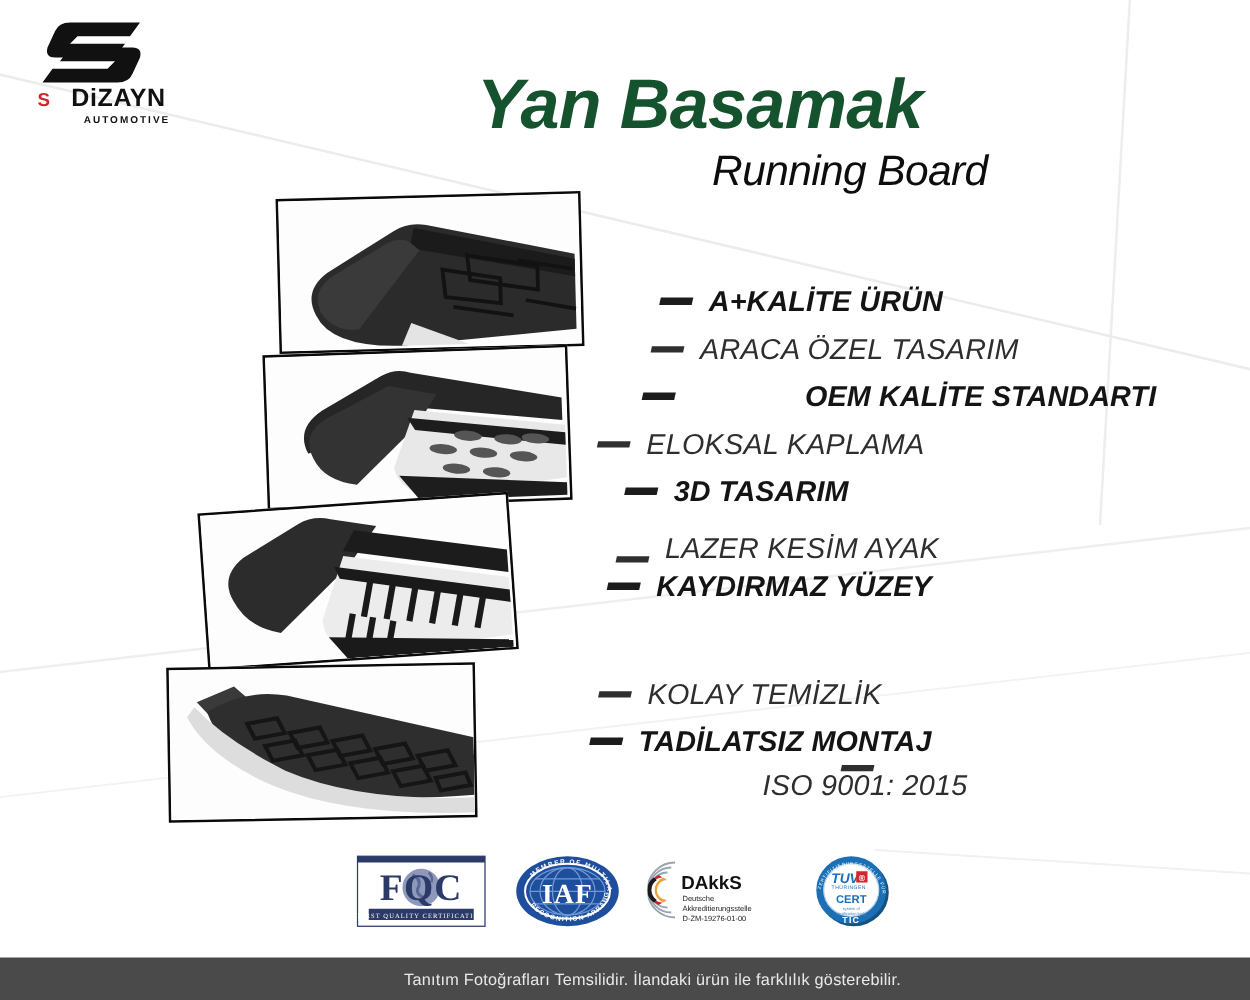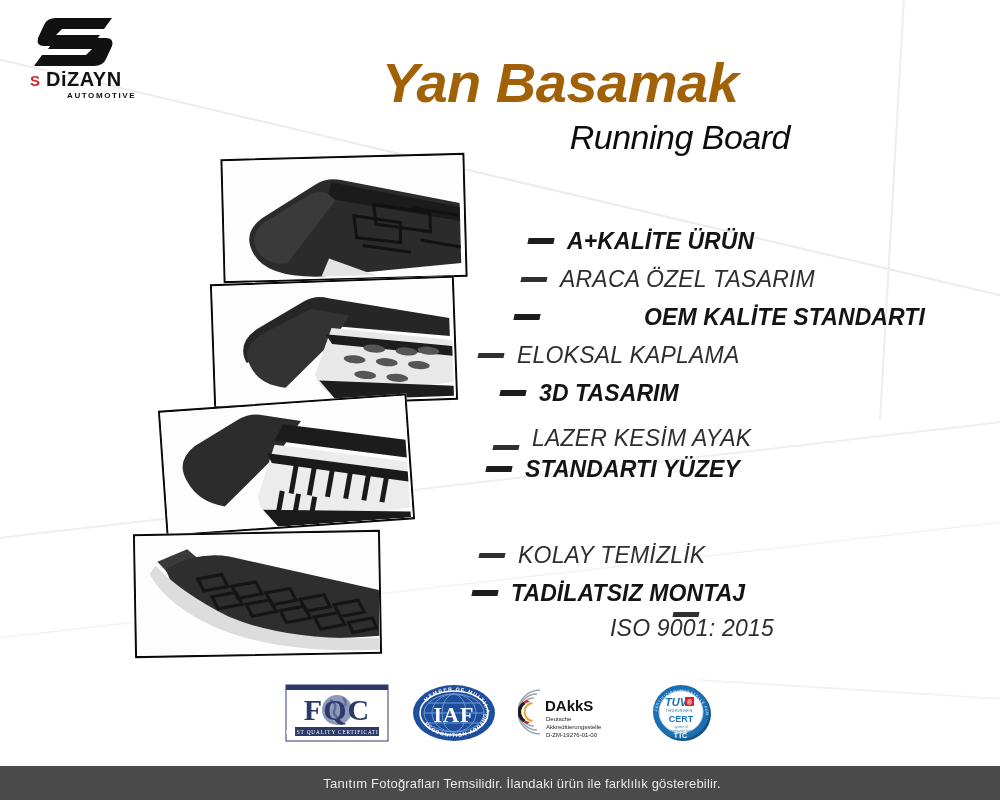--- a/index.html
+++ b/index.html
@@ -44,21 +44,21 @@
     font-size: 15px;
     letter-spacing: 0px;
     line-height: 1;
   }
   .logo-dizayn {
     color: #111111;
     font-weight: bold;
     font-size: 20px;
     letter-spacing: 0.5px;
     line-height: 1;
-    margin-left: 6px;
+    margin-left: 17px;
   }
   .logo-auto {
     margin-left: 41px;
     margin-top: 2px;
     color: #111111;
     font-size: 8px;
     font-weight: bold;
     letter-spacing: 1.6px;
   }
 
@@ -66,21 +66,21 @@
   .headline {
     position: absolute;
     left: 300px;
     top: 55px;
     width: 520px;
   }
   .headline-main {
     font-size: 56px;
     font-weight: bold;
     font-style: italic;
-    color: #a16207;
+    color: #14532d;
     letter-spacing: -0.5px;
     line-height: 1;
     text-align: center;
     white-space: nowrap;
   }
   .headline-sub {
     margin-top: 9px;
     font-size: 34px;
     font-style: italic;
     font-weight: normal;
@@ -317,21 +317,21 @@
       <div class="feature-row bold" style="padding-left: 45px;">
         <span class="feature-dash"></span>
         <span class="feature-text">3D TASARIM</span>
       </div>
       <div class="feature-row" style="padding-left: 38px; align-items: flex-end;">
         <span class="feature-dash"></span>
         <span class="feature-text">LAZER KESİM AYAK</span>
       </div>
       <div class="feature-row bold" style="padding-left: 31px;">
         <span class="feature-dash"></span>
-        <span class="feature-text">STANDARTI YÜZEY</span>
+        <span class="feature-text">KAYDIRMAZ YÜZEY</span>
       </div>
       <div class="feature-row" style="padding-left: 24px; margin-top: 48px;">
         <span class="feature-dash"></span>
         <span class="feature-text">KOLAY TEMİZLİK</span>
       </div>
       <div class="feature-row bold" style="padding-left: 17px;">
         <span class="feature-dash"></span>
         <span class="feature-text">TADİLATSIZ MONTAJ</span>
       </div>
       <div class="feature-row" style="padding-left: 4px; flex-direction: column;">

